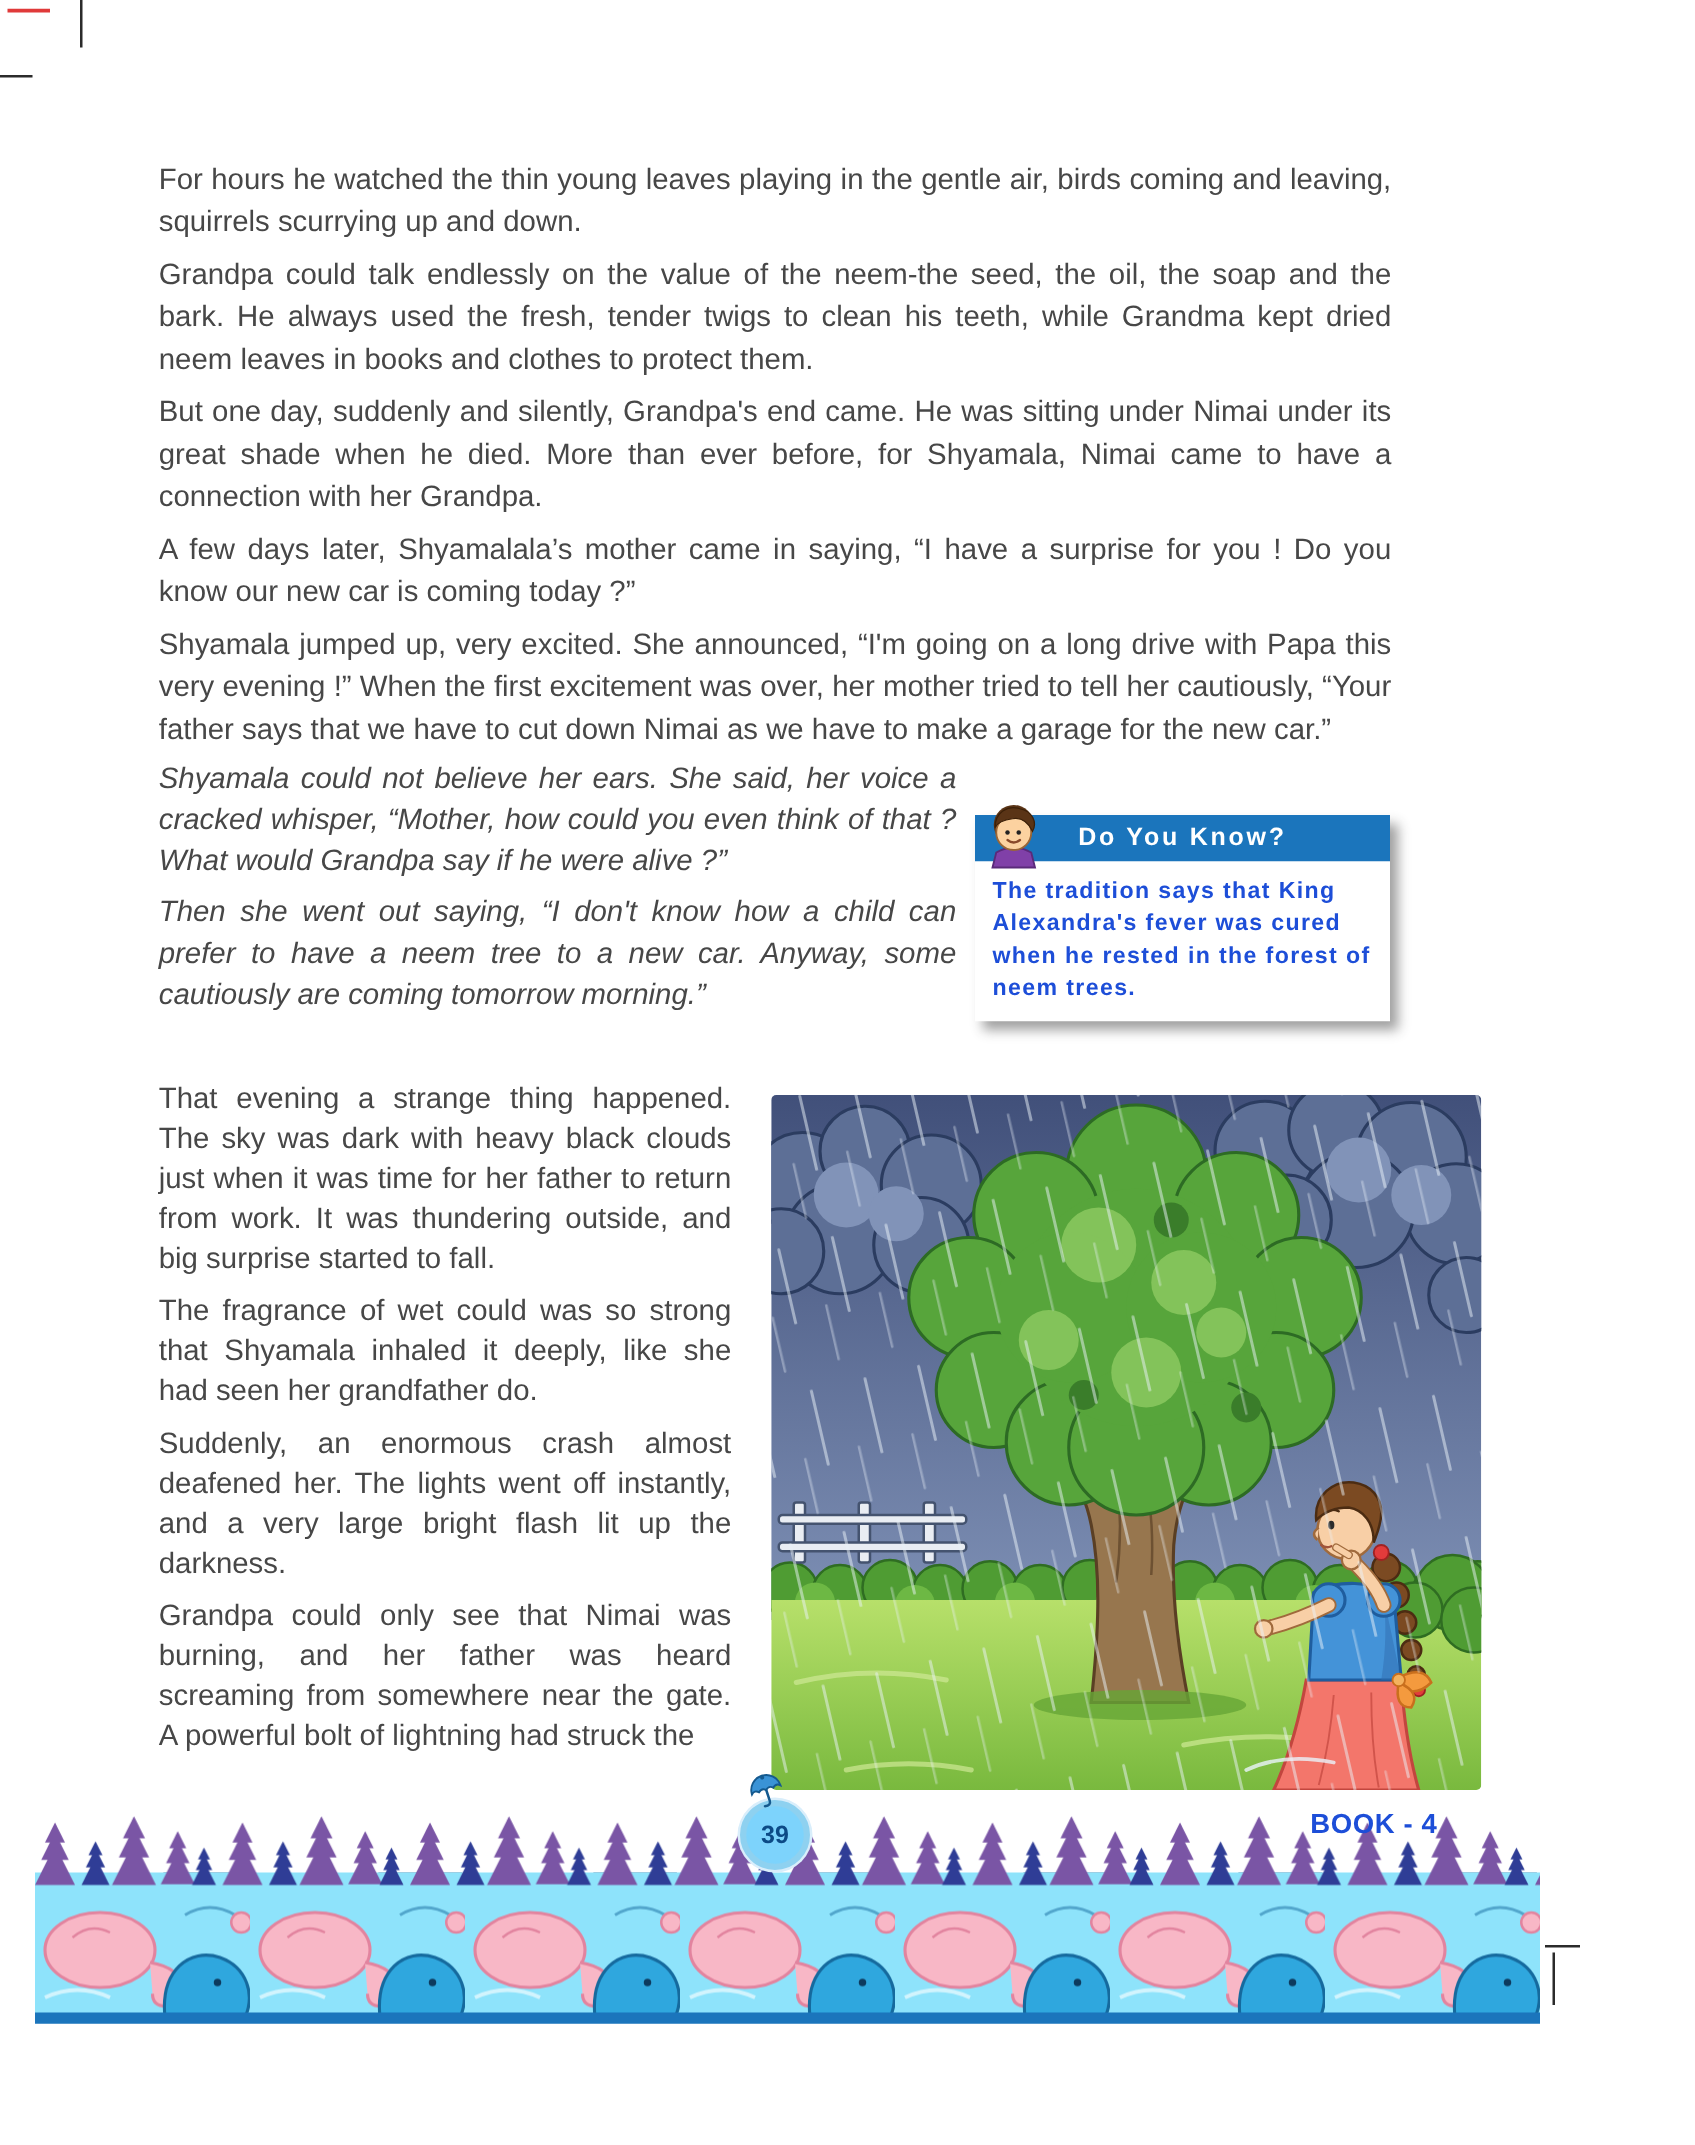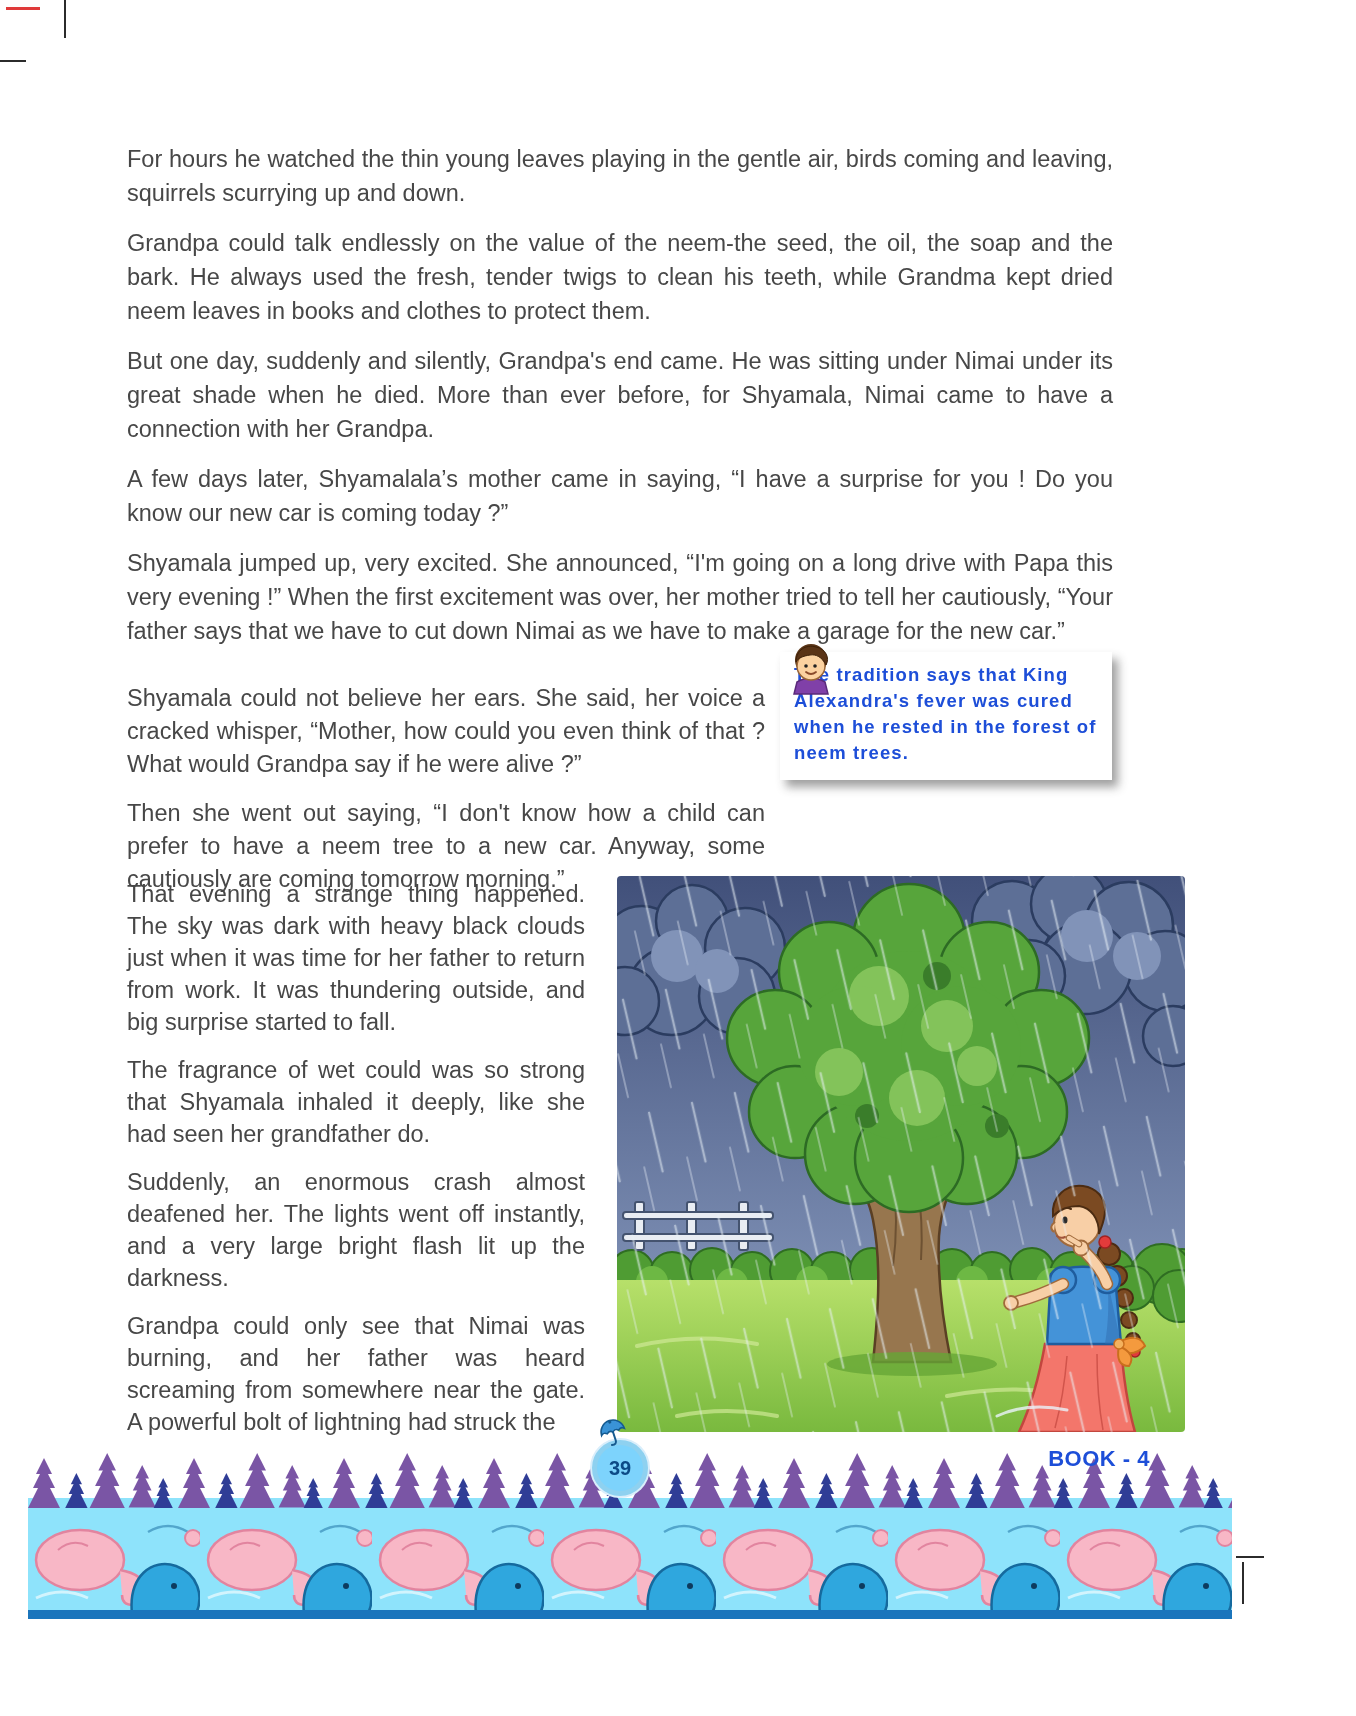--- a/index.html
+++ b/index.html
@@ -3,23 +3,23 @@
 <meta charset="utf-8">
 <style>
   html,body{margin:0;padding:0;background:#ffffff;}
   .page{position:relative;width:1356px;height:1716px;background:#fff;overflow:hidden;
         font-family:"Liberation Sans",sans-serif;}
   
   .crop{position:absolute;background:#2b2b2b;}
   .crop-red{position:absolute;background:#e03a3a;}
   
   .story{position:absolute;left:127px;top:126px;width:986px;}
-  .wrapcol{position:absolute;left:127px;top:666px;width:638px;}
+  .wrapcol{position:absolute;left:127px;top:606px;width:638px;font-style:italic;}
   .leftcol{position:absolute;left:127px;top:862px;width:458px;}
-  p.para{margin:16px 0 8px 0;font-size:23.5px;line-height:34px;color:#474747;text-align:justify;}
+  p.para{margin:0 0 8px 0;font-size:23.5px;line-height:34px;color:#474747;text-align:justify;}
   .wrapcol p.para{line-height:33px;}
   .leftcol p.para{line-height:32px;margin-bottom:10px;}
   
   .dyk{position:absolute;left:780px;top:652px;width:332px;background:#fff;
        box-shadow:6px 7px 9px rgba(45,45,45,.45);z-index:3;}
   .dyk-header{background:#1b75bc;color:#fff;font-weight:bold;font-size:20px;
        letter-spacing:2.2px;text-align:center;height:37px;line-height:37px;}
   .dyk-body{padding:10px 12px 14px 14px;font-size:18.5px;line-height:26px;
        letter-spacing:1.1px;font-weight:bold;color:#1d4ed8;text-align:left;}
   .dyk-icon{position:absolute;left:4px;top:-14px;width:54px;height:58px;}
@@ -61,20 +61,21 @@
       <svg xmlns="http://www.w3.org/2000/svg" width="54" height="58" viewBox="0 0 54 58">
         <circle cx="27" cy="22" r="16" fill="#5a3416"></circle>
         <path d="M13 44 q14 -8 28 0 l3 12 l-34 0 z" fill="#8040a8" stroke="#5a2a7a" stroke-width="1.5"></path>
         <circle cx="27" cy="28" r="14" fill="#fcd2a0" stroke="#9a6636" stroke-width="1.5"></circle>
         <path d="M12 24 C12 12 22 6 32 9 C42 11 46 20 42 27 C38 19 32 16 26 17 C19 18 14 20 12 24 Z" fill="#5a3416" stroke="#3c2008" stroke-width="1"></path>
         <circle cx="22" cy="28" r="1.8" fill="#222"></circle>
         <circle cx="31" cy="28" r="1.8" fill="#222"></circle>
         <path d="M22 34 q5 4 10 0" stroke="#8a4a2a" stroke-width="1.8" fill="none" stroke-linecap="round"></path>
       </svg>
     </div>
+    <div class="dyk-header">Do You Know?</div>
     <div class="dyk-body">The tradition says that King Alexandra's fever was cured when he rested in the forest of neem trees.</div>
   </aside>
 
   <div class="wrapcol">
     <p class="para">Shyamala could not believe her ears. She said, her voice a cracked whisper, “Mother, how could you even think of that ? What would Grandpa say if he were alive ?”</p>
     <p class="para">Then she went out saying, “I don't know how a child can prefer to have a neem tree to a new car. Anyway, some cautiously are coming tomorrow morning.”</p>
   </div>
 
   <div class="leftcol">
     <p class="para">That evening a strange thing happened. The sky was dark with heavy black clouds just when it was time for her father to return from work. It was thundering outside, and big surprise started to fall.</p>

